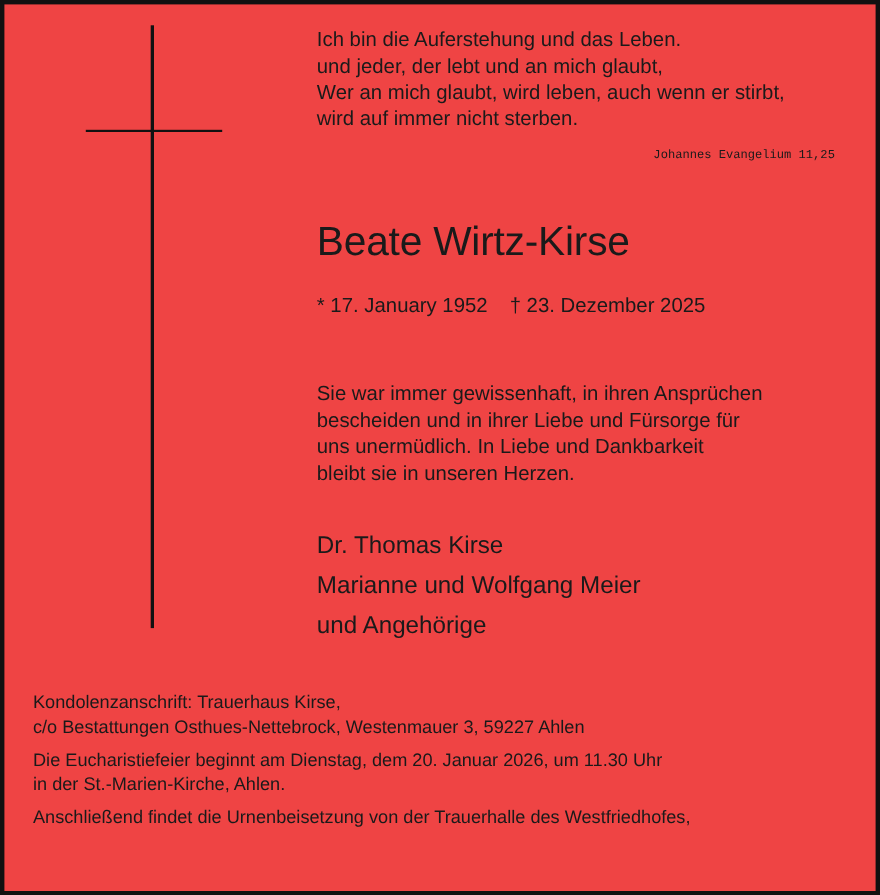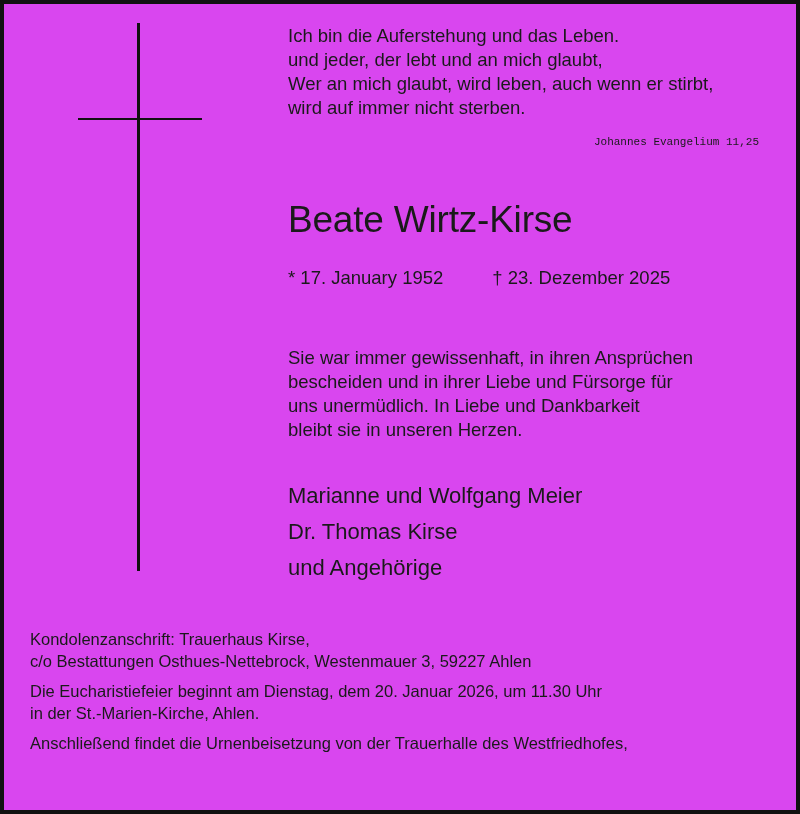--- a/index.html
+++ b/index.html
@@ -1,29 +1,29 @@
 <!DOCTYPE html>
 <html><head>
   <meta charset="utf-8">
   <style>
     html, body { margin: 0; padding: 0; background: #ffffff; }
     body { width: 800px; height: 814px; position: relative; overflow: hidden; }
     .frame {
       position: absolute; left: 0; top: 0; width: 800px; height: 814px;
-      box-sizing: border-box; border: 4px solid #111111; background: #d946ef;
+      box-sizing: border-box; border: 4px solid #111111; background: #ef4444;
     }
     .cross-v { position: absolute; left: 133px; top: 19px; width: 3px; height: 548px; background: #111111; }
     .cross-h { position: absolute; left: 74px; top: 114px; width: 124px; height: 2px; background: #111111; }
     .txt { position: absolute; font-family: "Liberation Sans", sans-serif; color: #1a1a1a; white-space: nowrap; }
     .verse { left: 284px; top: 20px; font-size: 18.5px; line-height: 24px; }
     .verse div { height: 24px; }
     .source { right: 37px; top: 128px; font-size: 11px; line-height: 20px; text-align: right; font-family: Liberation Mono, monospace; }
     .name { left: 284px; top: 190px; font-size: 37px; line-height: 52px; letter-spacing: -0.2px; }
     .dates { left: 284px; top: 262px; font-size: 18.5px; line-height: 24px; }
-    .dates .death { margin-left: 49px; text-align: center; }
+    .dates .death { margin-left: 20px; text-align: center; }
     .tribute { left: 284px; top: 342px; font-size: 18.5px; line-height: 24px; }
     .tribute div { height: 24px; }
     .mourners { left: 284px; top: 474px; font-size: 22px; line-height: 36px; }
     .mourners div { height: 36px; }
     .footer { left: 26px; top: 624px; font-size: 16.5px; line-height: 22px; }
     .footer .para { margin-bottom: 8px; }
     .footer .para div { height: 22px; }
   </style>
 </head>
 <body>
@@ -47,22 +47,22 @@
   </div>
 
   <div class="txt tribute">
     <div>Sie war immer gewissenhaft, in ihren Ansprüchen</div>
     <div>bescheiden und in ihrer Liebe und Fürsorge für</div>
     <div>uns unermüdlich. In Liebe und Dankbarkeit</div>
     <div>bleibt sie in unseren Herzen.</div>
   </div>
 
   <div class="txt mourners">
+    <div>Dr. Thomas Kirse</div>
     <div>Marianne und Wolfgang Meier</div>
-    <div>Dr. Thomas Kirse</div>
     <div>und Angehörige</div>
   </div>
 
   <div class="txt footer">
     <div class="para">
       <div>Kondolenzanschrift: Trauerhaus Kirse,</div>
       <div>c/o Bestattungen Osthues-Nettebrock, Westenmauer 3, 59227 Ahlen</div>
     </div>
     <div class="para">
       <div>Die Eucharistiefeier beginnt am Dienstag, dem 20. Januar 2026, um 11.30 Uhr</div>

